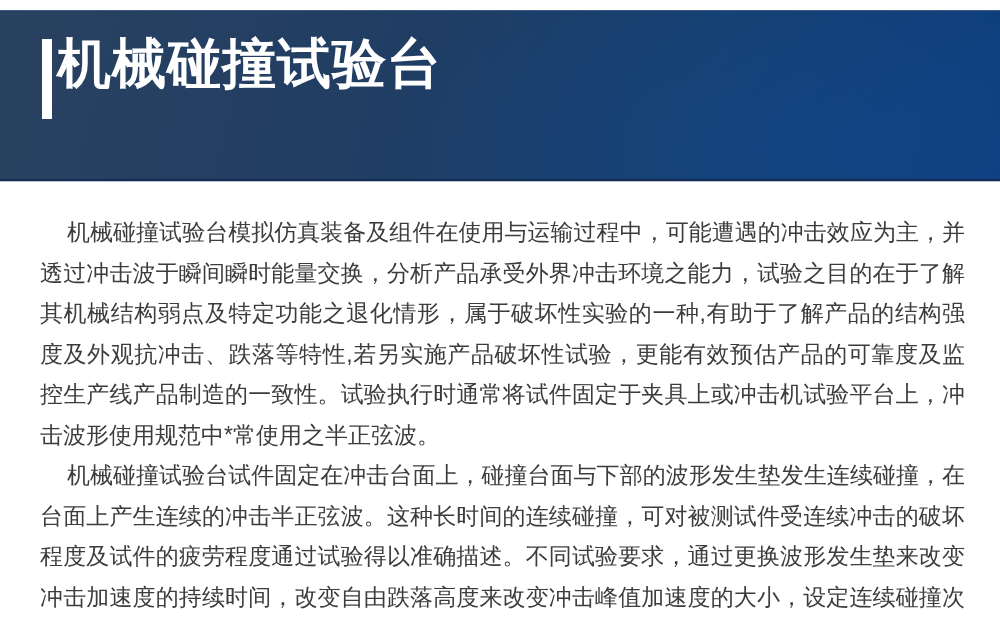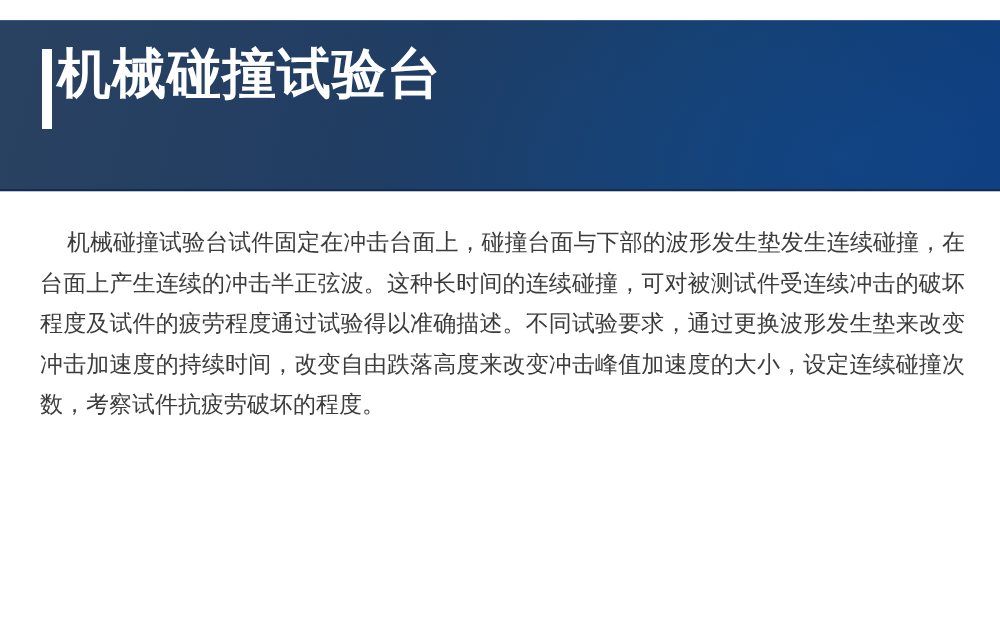--- a/index.html
+++ b/index.html
@@ -9,21 +9,21 @@
     font-family: "Liberation Sans", sans-serif;
   }
   body {
     width: 1000px;
     height: 622px;
     overflow: hidden;
   }
   
   .banner {
     position: relative;
-    margin-top: 20px;
+    margin-top: 10px;
     height: 171px;
     box-sizing: border-box;
     background:
       radial-gradient(ellipse 700px 300px at 85% 80%, rgba(18,74,148,0.45), rgba(18,74,148,0) 70%),
       linear-gradient(105deg, #2a4261 0%, #203d63 40%, #16406f 70%, #0e3c7b 100%);
     border-top: 1px solid #3c5a85;
     border-bottom: 2px solid #142c52;
     box-shadow: 0 1px 0 rgba(175,188,206,0.9);
   }
   .accent-bar {
@@ -72,14 +72,15 @@
 </style>
 </head>
 <body>
 
 <div class="banner">
   <div class="accent-bar"></div>
   <div class="banner-title">机械碰撞试验台</div>
 </div>
 
 <div class="content">
+  <p>机械碰撞试验台模拟仿真装备及组件在使用与运输过程中，可能遭遇的冲击效应为主，并透过冲击波于瞬间瞬时能量交换，分析产品承受外界冲击环境之能力，试验之目的在于了解其机械结构弱点及特定功能之退化情形，属于破坏性实验的一种,有助于了解产品的结构强度及外观抗冲击、跌落等特性,若另实施产品破坏性试验，更能有效预估产品的可靠度及监控生产线产品制造的一致性。试验执行时通常将试件固定于夹具上或冲击机试验平台上，冲击波形使用规范中*常使用之半正弦波。</p>
   <p>机械碰撞试验台试件固定在冲击台面上，碰撞台面与下部的波形发生垫发生连续碰撞，在台面上产生连续的冲击半正弦波。这种长时间的连续碰撞，可对被测试件受连续冲击的破坏程度及试件的疲劳程度通过试验得以准确描述。不同试验要求，通过更换波形发生垫来改变冲击加速度的持续时间，改变自由跌落高度来改变冲击峰值加速度的大小，设定连续碰撞次数，考察试件抗疲劳破坏的程度。</p>
 </div>
 
 </body></html>

